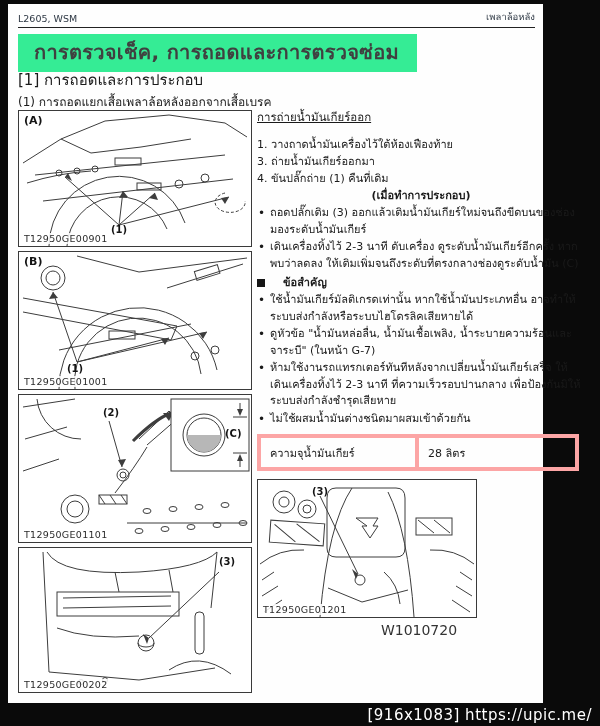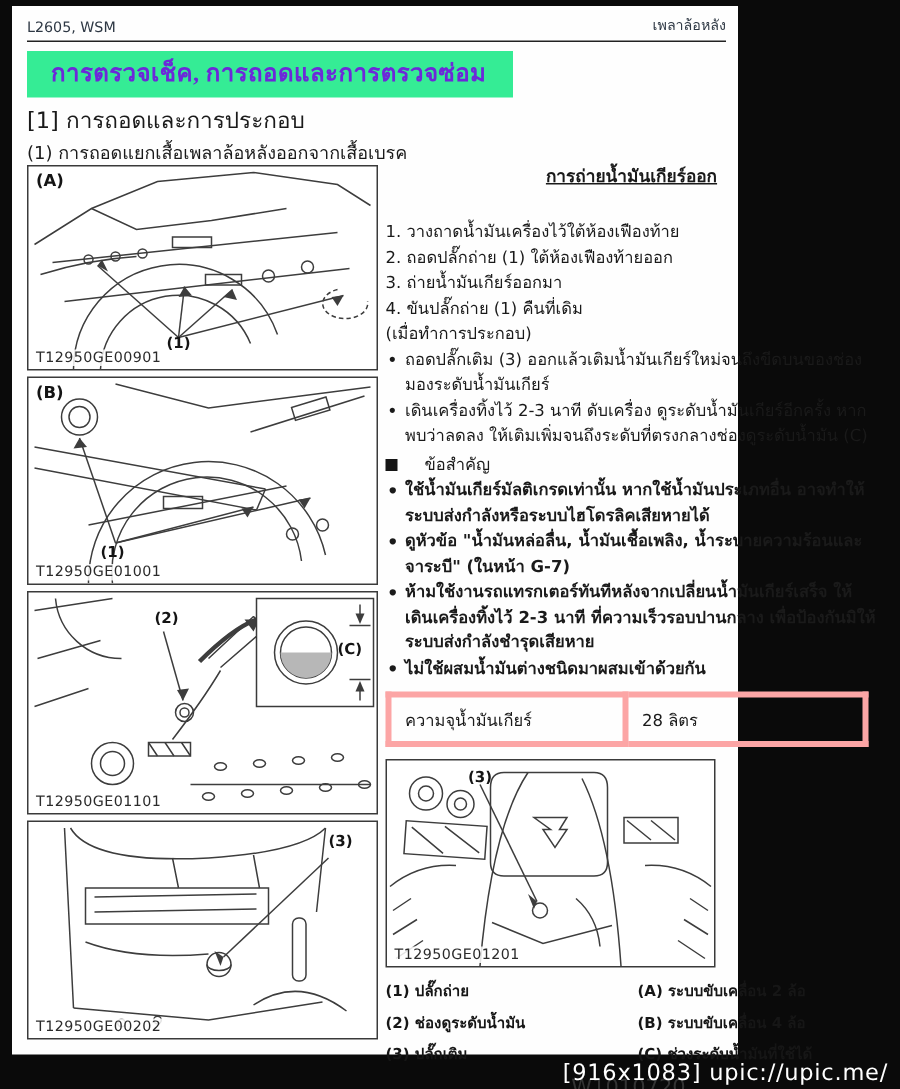--- a/index.html
+++ b/index.html
@@ -5,36 +5,36 @@
   * { margin:0; padding:0; box-sizing:border-box; }
   html,body { width:600px; height:726px; }
   body {
     background:#0a0a0a;
     font-family:"DejaVu Sans","Liberation Sans",sans-serif;
     color:#1a1a1a;
     position:relative;
     overflow:hidden;
   }
   .page {
-    position:absolute; left:8px; top:4px; width:484px; height:699px;
+    position:absolute; left:8px; top:4px; width:535px; height:699px;
     background:#fefefe;
   }
   
   .header {
     position:absolute; left:10px; right:8px; top:5px;
     display:flex; justify-content:space-between; align-items:flex-end;
     border-bottom:1px solid #222; padding-bottom:3px;
     font-size:9.5px; color:#2e3844;
   }
   
   .title-highlight {
     position:absolute; left:10px; top:30px;
     background:var(--hl,#35ec95);
-    font-size:16px; font-weight:bold; color:#6d28d9;
-    padding:2px 18px 4px 16px; letter-spacing:0.3px;font-family:Liberation Serif, serif;
+    font-size:20px; font-weight:bold; color:#404040;
+    padding:2px 18px 4px 16px; letter-spacing:0.3px;
   }
   .section-heading {
     position:absolute; left:10px; top:64px;
     font-size:15px; font-weight:normal;
   }
   .subsection-heading {
     position:absolute; left:10px; top:88px;
     font-size:12px; font-weight:normal;
   }
   
@@ -53,35 +53,34 @@
   .fig-caption {
     position:absolute; left:3px; bottom:2px;
     font-size:9.5px; color:#2b2b2b; letter-spacing:0.3px;
     background:rgba(255,255,255,0.85); padding:0 2px;
   }
   .callout {
     position:absolute; font-size:10px; font-weight:600; color:#141414;
   }
   
   .proc-heading {
-    font-size:11.5px; font-weight:bold; text-decoration:underline;
-    margin-bottom:20px;
-    text-align:center;
+    font-size:11.5px; font-weight:normal; text-decoration:underline;
+    margin-bottom:10px;
   }
   .step { font-size:11px; line-height:17px; }
-  .assembly-heading, .important-row { font-size:11px; font-weight:normal; line-height:17px; }
+  .assembly-heading, .important-row { font-size:11px; font-weight:bold; line-height:17px;text-align:center; }
   .bullet {
     position:relative; font-size:11px; line-height:16.5px;
     padding-left:13px; margin-top:1px;
   }
   .bullet::before {
     content:"\2022"; position:absolute; left:1px; top:0;
     font-size:12px;
   }
-  .bullet.bold { font-weight:bold; }
+  .bullet.bold { font-weight:normal; }
   .important-row { display:flex; align-items:center; gap:18px; margin-top:2px; }
   .square-icon { width:8px; height:8px; background:#151515; flex:0 0 auto; }
   
   .spec-table {
     width:322px; border-collapse:collapse; margin-top:7px;
   }
   .spec-table td {
     border:4px solid #fca5a5; font-size:11px; height:33px;
     padding-left:9px; vertical-align:middle;
   }
@@ -257,21 +256,20 @@
       <span class="callout" style="left:200px; top:8px;">(3)</span>
       <span class="fig-caption">T12950GE00202</span>
     </div>
   </div>
 
   <div class="right-col">
 
     <div class="proc-heading">การถ่ายน้ำมันเกียร์ออก</div>
 
     <div class="step">1. วางถาดน้ำมันเครื่องไว้ใต้ห้องเฟืองท้าย</div>
-    <div class="step">2. ถอดปลั๊กถ่าย (1) ใต้ห้องเฟืองท้ายออก</div>
     <div class="step">3. ถ่ายน้ำมันเกียร์ออกมา</div>
     <div class="step">4. ขันปลั๊กถ่าย (1) คืนที่เดิม</div>
 
     <div class="assembly-heading">(เมื่อทำการประกอบ)</div>
     <div class="bullet">ถอดปลั๊กเติม (3) ออกแล้วเติมน้ำมันเกียร์ใหม่จนถึงขีดบนของช่องมองระดับน้ำมันเกียร์</div>
     <div class="bullet">เดินเครื่องทิ้งไว้ 2-3 นาที ดับเครื่อง ดูระดับน้ำมันเกียร์อีกครั้ง หากพบว่าลดลง ให้เติมเพิ่มจนถึงระดับที่ตรงกลางช่องดูระดับน้ำมัน (C)</div>
 
     <div class="important-row">
       <span class="square-icon"></span>
       <span>ข้อสำคัญ</span>
@@ -315,26 +313,18 @@
           <path d="M126,92 Q140,104 142,124"></path>
         </g>
         <g class="skf">
             <polygon points="100,94 94,89 98,99"></polygon>
           </g>
       </svg>
       <span class="callout" style="left:54px; top:6px;">(3)</span>
       <span class="fig-caption">T12950GE01201</span>
     </div>
 
-    <div class="legend">
-      <span>(1) ปลั๊กถ่าย</span>
-      <span>(A) ระบบขับเคลื่อน 2 ล้อ</span>
-      <span>(2) ช่องดูระดับน้ำมัน</span>
-      <span>(B) ระบบขับเคลื่อน 4 ล้อ</span>
-      <span>(3) ปลั๊กเติม</span>
-      <span>(C) ช่วงระดับน้ำมันที่ใช้ได้</span>
-    </div>
 
     <div class="refcode">W1010720</div>
   </div>
 </div>
 
-<div class="watermark">[916x1083] upic://upic.me/</div>
+<div class="watermark">[916x1083] https://upic.me/</div>
 
 </body></html>

